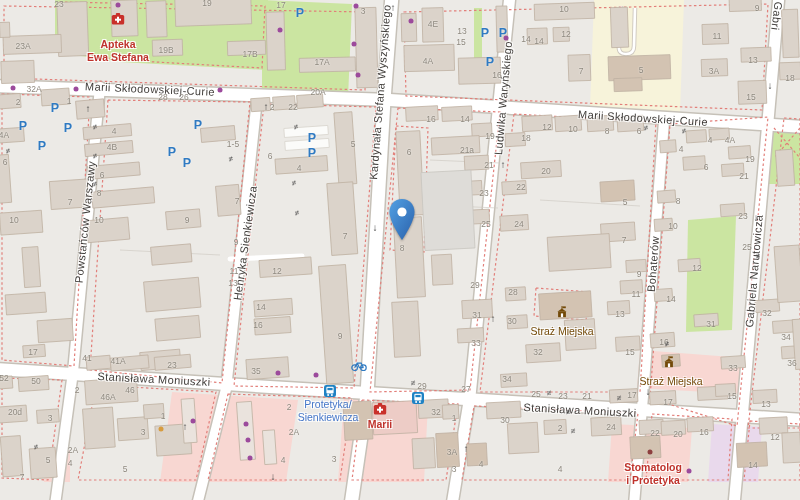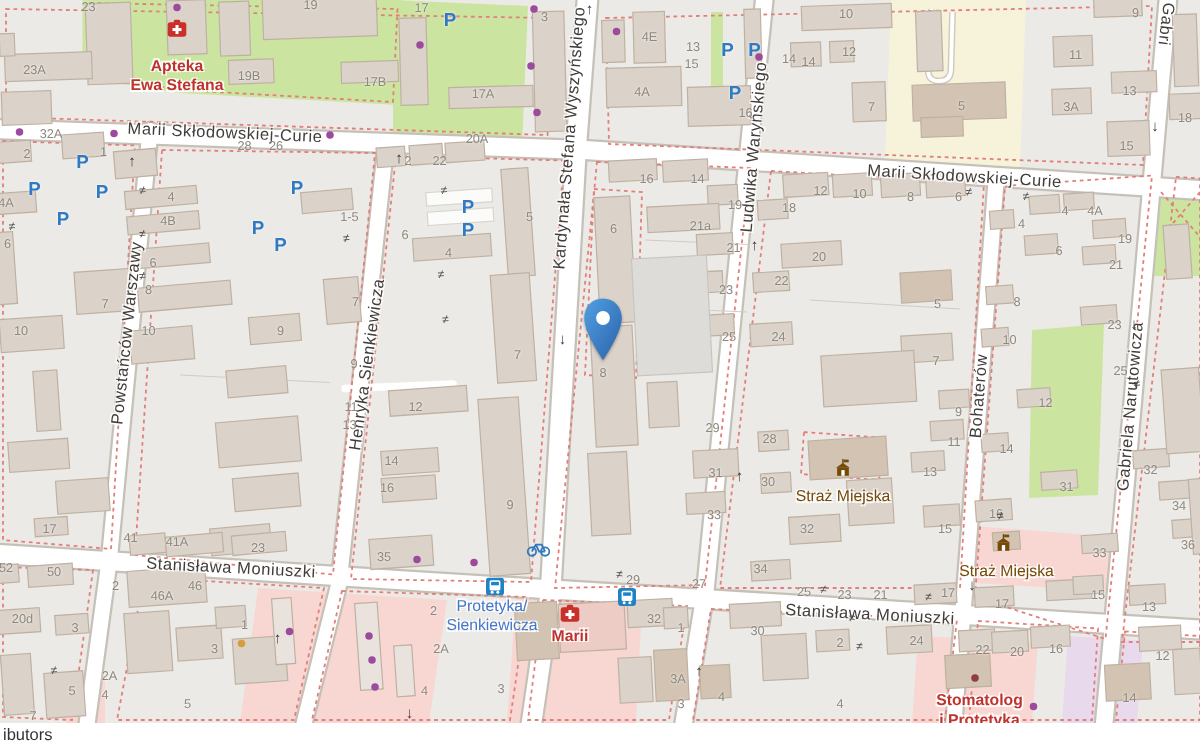--- a/index.html
+++ b/index.html
@@ -606,16 +606,13 @@
         <linearGradient id="pg" x1="0" y1="0" x2="1" y2="1">
           <stop offset="0" stop-color="#52a0e3"></stop>
             <stop offset="1" stop-color="#2a61ab"></stop>
         </linearGradient>
       </defs>
       <path d="M14 1 C6.5 1 1.5 6.8 1.5 14 C1.5 24 14 42 14 42 C14 42 26.5 24 26.5 14 C26.5 6.8 21.5 1 14 1 Z" fill="url(#pg)"></path>
       <circle cx="14" cy="14" r="4.6" fill="#ffffff"></circle>
     </svg>
   </div>
 
-  <div id="attrbar">
-    <span id="attrtext">ibutors</span>
-  </div>
 </div>
 
 </body></html>

